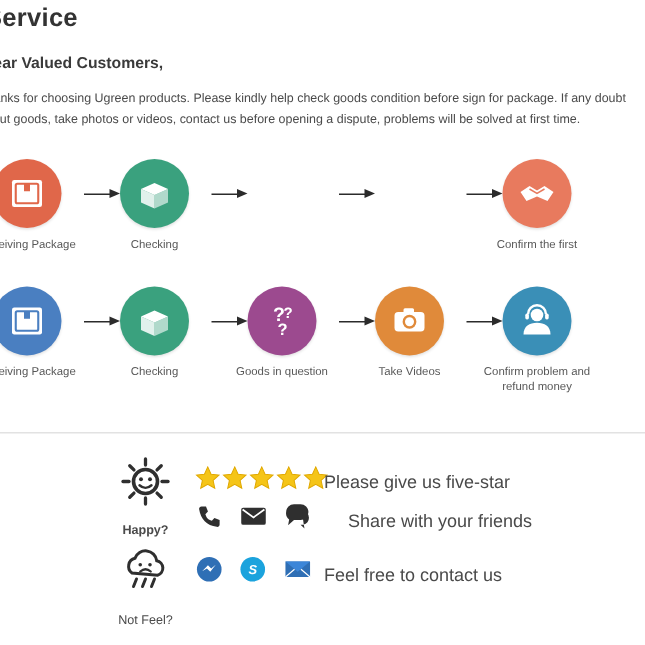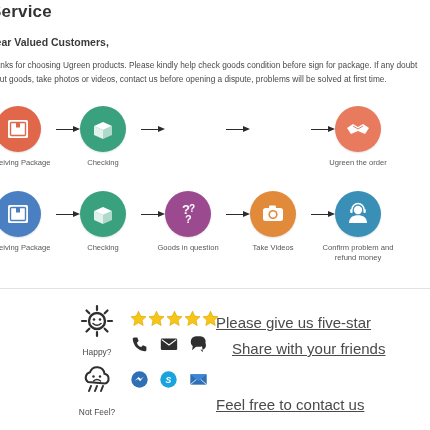--- a/index.html
+++ b/index.html
@@ -121,45 +121,44 @@
     left: 0;
     top: 296px;
     width: 430px;
     height: 125px;
   }
   .mood {
     position: absolute;
     width: 70px;
     text-align: center;
   }
-  .mood.happy { left: 62px; top: 6px; }
+  .mood.happy { left: 62px; top: 6px; font-weight: bold; }
   .mood.sad   { left: 62px; top: 66px; }
   .mood-label {
     font-size: 8.4px;
     color: #4a4a4a;
     margin-top: 1px;
     white-space: pre-line;
     line-height: 10px;
   }
   .stars {
     position: absolute;
     left: 130px;
     top: 14px;
     display: flex;
     gap: 1px;
   }
   .note {
     position: absolute;
-    font-size: 15px;
+    font-size: 12px;
     color: #4a4a4a;
-    text-decoration: underline;
   }
   .note.stars-note { left: 216px; top: 18px; }
   .note.share-note { left: 232px; top: 44px; }
-  .note.contact-note { left: 216px; top: 80px; margin-top: 20px; }
+  .note.contact-note { left: 216px; top: 80px; }
 
   .icon-row {
     position: absolute;
     display: flex;
     align-items: center;
     gap: 10px;
   }
   .icon-row.share { left: 130px; top: 38px; }
   .icon-row.contact-icons { left: 130px; top: 74px; }
 
@@ -216,21 +215,21 @@
         <div class="head"></div>
       </div>
 
     <div class="step" style="left:321px">
       <div class="circle" style="background:#e87a5e">
         <svg width="28" height="28" viewBox="0 0 28 28">
           <path d="M3 13 L9 9 L14 12 L19 9 L25 13 L21 19 L14 16 L7 19 Z" fill="#ffffff"></path>
           <path d="M9 11 L14 14 L19 11" fill="none" stroke="#e87a5e" stroke-width="1"></path>
         </svg>
       </div>
-      <div class="step-label">Ugreen the order</div>
+      <div class="step-label">Confirm the first</div>
     </div>
   </div>
 
   <div class="flow row2">
 
     <div class="step" style="left:-19px">
       <div class="circle" style="background:#4a7fc1">
         <svg width="26" height="26" viewBox="0 0 26 26">
           <rect x="3" y="4" width="20" height="18" rx="1.5" fill="#ffffff"></rect>
           <rect x="5.5" y="6.5" width="15" height="13" rx="1" fill="none" stroke="#4a7fc1" stroke-width="1.4"></rect>

